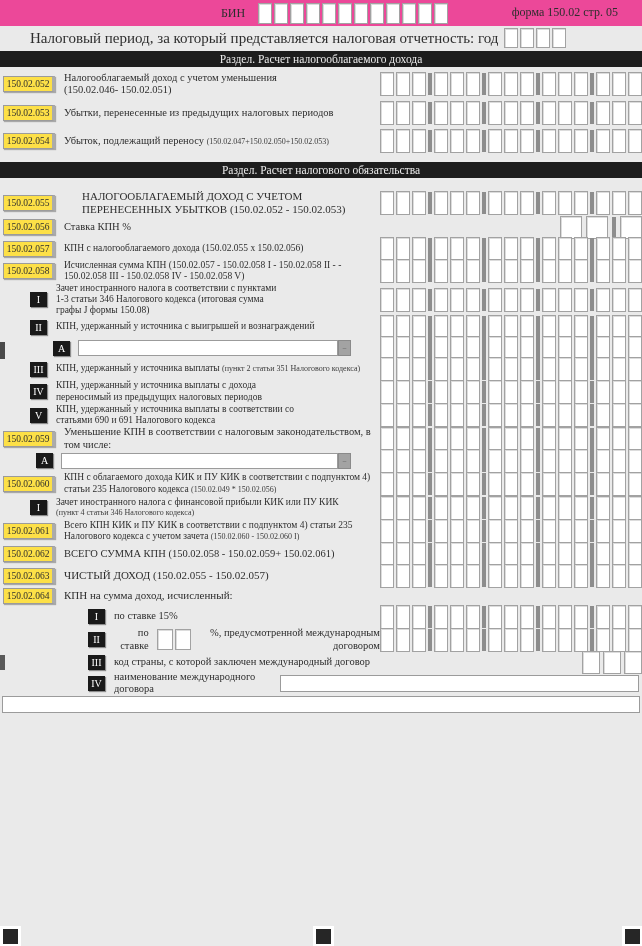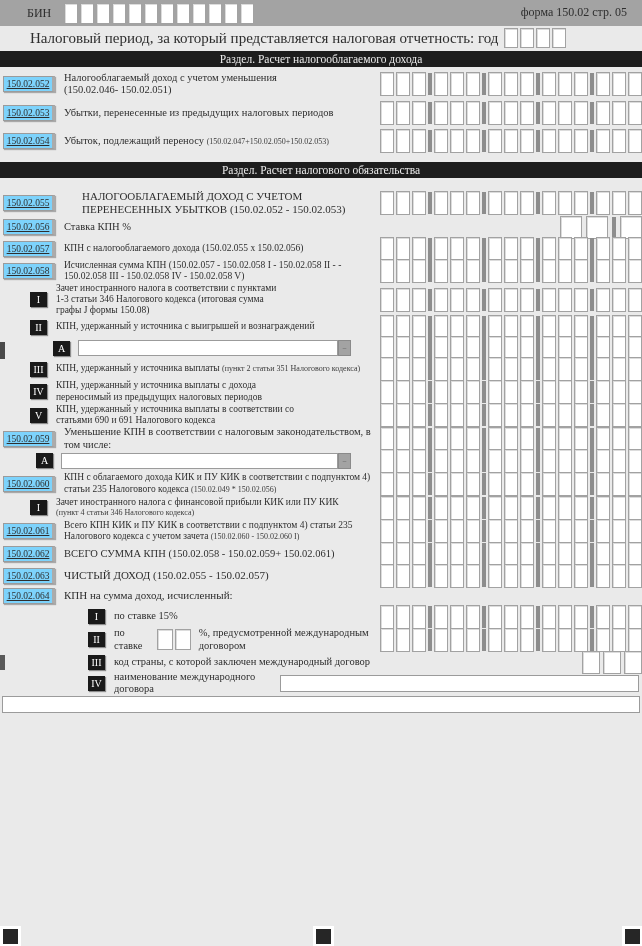--- a/index.html
+++ b/index.html
@@ -7,46 +7,46 @@
         font-family:"Liberation Serif","DejaVu Serif",serif;color:#2e2e2e;}
   
   .mark{position:absolute;background:#262626;}
   .mark.tl{left:2px;top:2px;width:15px;height:20px;}
   .mark.tr{right:3px;top:2px;width:16px;height:21px;}
   .mark.edge1{left:0;top:342px;width:5px;height:17px;background:#4a4a4a;}
   .mark.edge2{left:0;top:655px;width:5px;height:15px;background:#5a5a5a;}
   .mark.b{top:926px;width:15px;height:15px;border:3px solid #ffffff;}
   .mark.bl{left:0;} .mark.bc{left:313px;} .mark.br{left:622px;}
 
-  .topstrip{position:relative;height:26px;background:#a3a3a3;display:flex;align-items:center;}
+  .topstrip{position:relative;height:26px;background:#ec4899;display:flex;align-items:center;justify-content:center;}
   .bin-label{margin-left:27px;font-size:12px;}
   .cells{display:flex;gap:2px;}
   .cell{background:#fff;border:1px solid #a2a2a2;box-shadow:inset 1px 1px 0 #dcdcdc;}
   .bin-cells{margin-left:13px;}
   .bin-cells .cell{width:12px;height:19px;}
-  .form-ref{position:absolute;right:15px;top:5px;font-size:12px;}
+  .form-ref{position:absolute;right:24px;top:5px;font-size:12px;}
 
   .period{display:flex;align-items:center;height:22px;padding-left:30px;font-size:15px;margin-top:1px;}
   .year-cells{margin-left:5px;}
   .year-cells .cell{width:12px;height:18px;}
 
   .bar{height:16px;background:#1d1d1d;color:#ededed;text-align:center;
        font-size:11.5px;line-height:16px;margin-top:2px;}
   .bar.second{margin-top:7px;font-family:Liberation Serif, serif;}
 
   .colhead{position:relative;margin-top:14px;height:13px;font-size:8px;color:#333;}
   .colhead .cc{position:absolute;left:8px;top:0;}
   .colhead .cn{position:absolute;left:64px;top:0;}
   .scalebox{position:absolute;left:380px;top:2px;width:262px;height:10px;}
   .scale{position:absolute;top:0;font-size:6.5px;letter-spacing:.5px;color:#4a4a4a;}
   .scale.s0{left:16px;} .scale.s1{left:70px;} .scale.s2{left:127px;} .scale.s3{left:179px;}
 
   .row{display:flex;align-items:center;padding-left:3px;}
-  .codebox{width:48px;flex-shrink:0;background:#7dd3fc;border:1px solid #9b9b9b;border-right:3px solid #ababab;
-           font-size:9.5px;text-align:center;padding:2px 0;box-shadow:1px 1px 1px rgba(0,0,0,.28);text-decoration:underline;}
+  .codebox{width:48px;flex-shrink:0;background:#fde047;border:1px solid #9b9b9b;border-right:3px solid #ababab;
+           font-size:9.5px;text-align:center;padding:2px 0;box-shadow:1px 1px 1px rgba(0,0,0,.28);}
   .lblcol{flex:1;padding-left:9px;font-size:10.5px;line-height:1.18;}
   .lblcol .note{font-size:8px;color:#3a3a3a;}
   .lblcol .noteblock{display:block;}
   .big{font-size:11px;}
   .sm{font-size:9.5px;}
   .lbl-narrow{max-width:225px;} .lbl-mid{max-width:258px;} .lbl-wide{max-width:315px;}
 
   .grid{width:262px;flex-shrink:0;display:flex;align-items:center;gap:2px;}
   .grid .cell{flex:1;height:22px;}
   .sep{width:4px;height:22px;background:#8d8d8d;flex-shrink:0;}
@@ -709,21 +709,21 @@
         <div class="cell"></div>
         <div class="sep"></div>
         <div class="cell"></div>
         <div class="cell"></div>
         <div class="cell"></div>
       </div>
   </div>
 
   <div class="row h23">
     <div class="roman ind2">II</div>
-    <div class="lblcol" style="display:flex;align-items:center;">
+    <div class="lblcol" style="display:flex;align-items:center;text-align:right;">
       <span>по ставке</span>
       <div class="cells inline-cells">
           <div class="cell"></div>
           <div class="cell"></div>
         </div>
       <span>%, предусмотренной международным договором</span>
     </div>
     <div class="grid">
         <div class="cell"></div>
         <div class="cell"></div>

